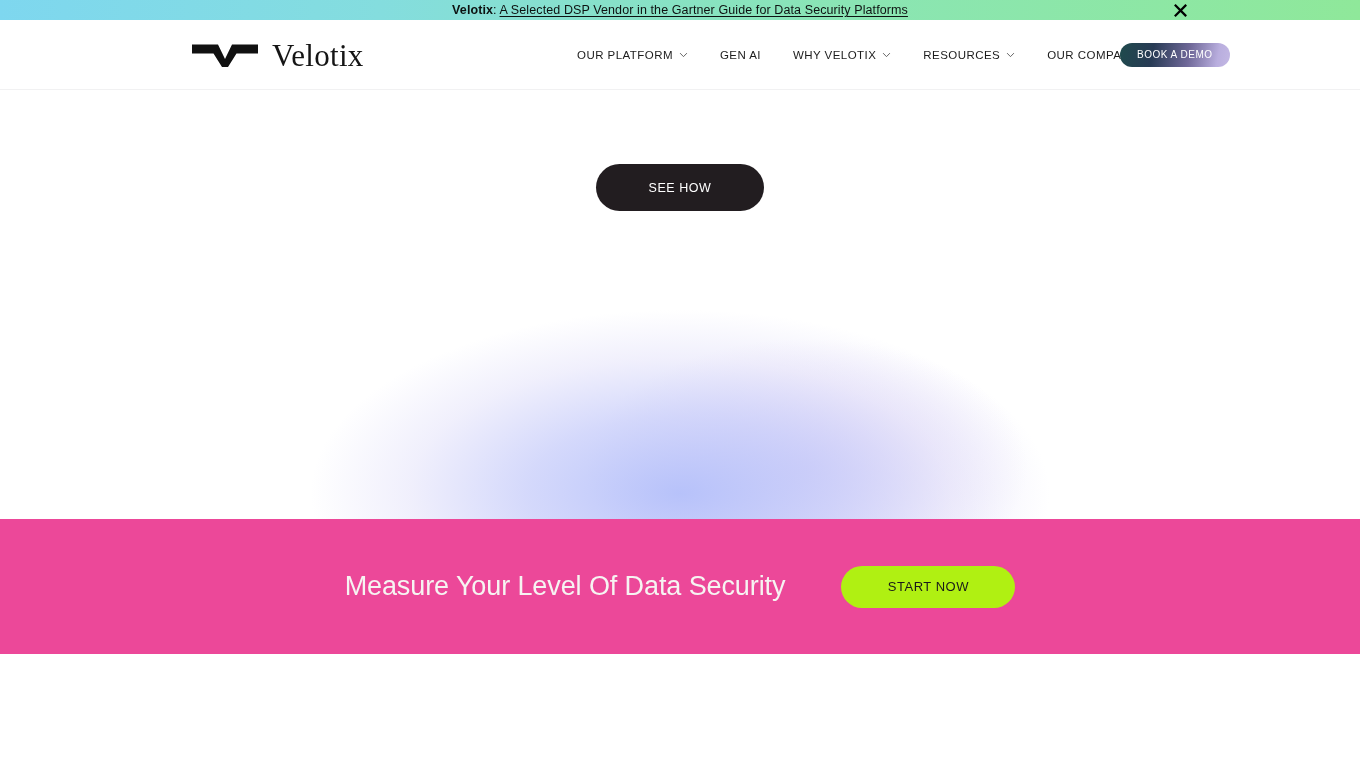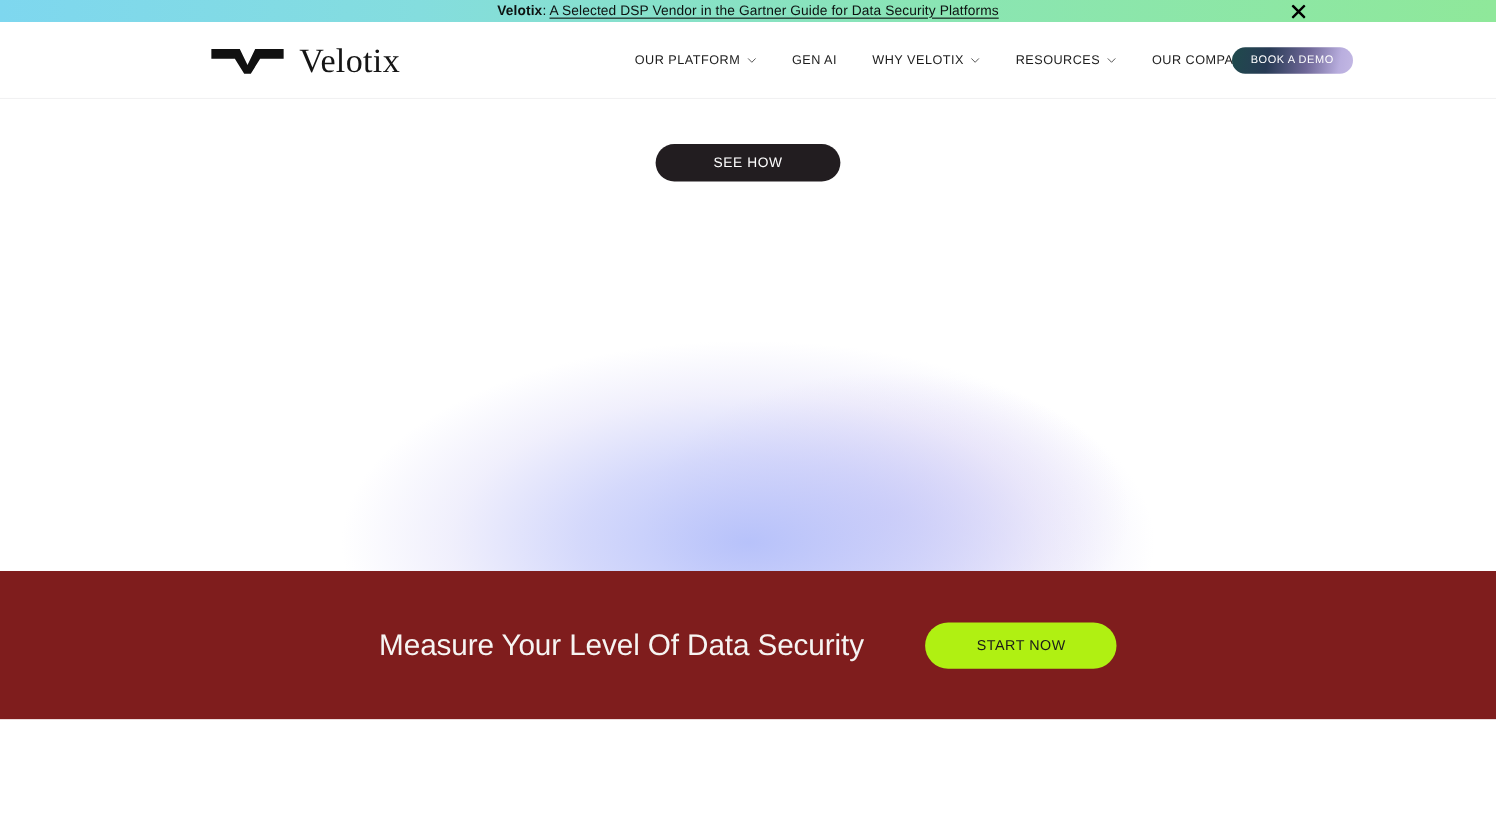--- a/index.html
+++ b/index.html
@@ -150,40 +150,40 @@
     line-height:1.08;
   }
   .hero-sub {
     margin-top:29px;
     font-size:15.5px;
     font-weight:400;
     color:#2d2d2d;
     letter-spacing:.05px;
   }
   .hero-cta {
-    margin-top:41px;
+    margin-top:74px;
     display:inline-flex;
     align-items:center;
     justify-content:center;
     width:168px;
-    height:34px;
+    height:47px;
     border:none;
     border-radius:24px;
     background:#221d20;
     color:#ffffff;
     font-size:12.5px;
     letter-spacing:.55px;
     font-family:"Liberation Sans", sans-serif;
     cursor:pointer;
   }
 
   
   .band {
     height:135px;
-    background:#7f1d1d;
+    background:#ec4899;
     display:flex;
     align-items:center;
     justify-content:center;
     gap:56px;
   }
   .band-title {
     font-size:27px;
     font-weight:300;
     color:#f6f4f2;
     letter-spacing:-.1px;

